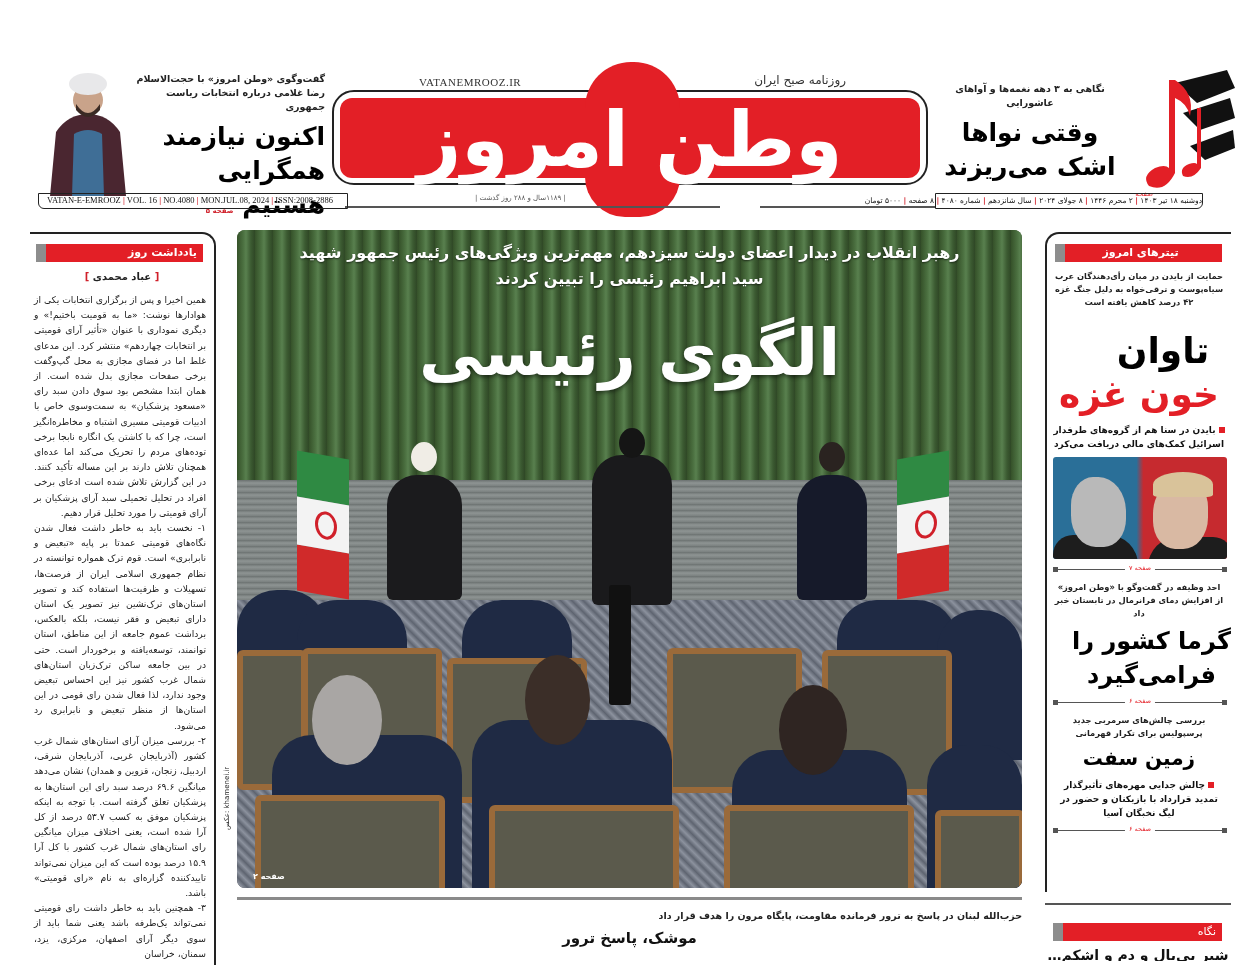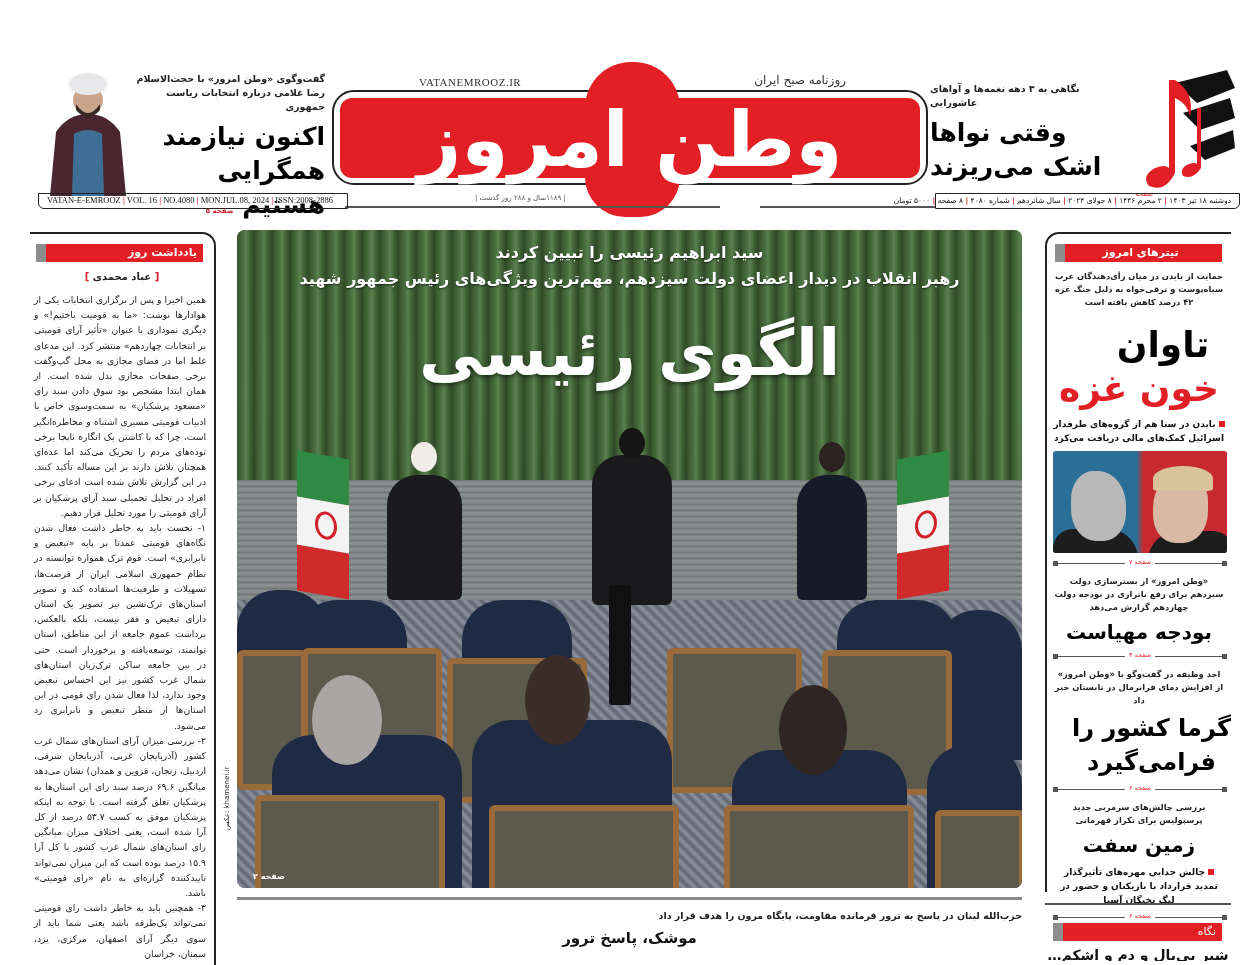--- a/index.html
+++ b/index.html
@@ -10,21 +10,21 @@
   .masthead { position: absolute; left: 0; top: 0; width: 1259px; height: 220px; }
 
   .ad-left { position: absolute; left: 30px; top: 68px; width: 295px; height: 125px; }
   .ad-left .portrait { position: absolute; left: 8px; top: 2px; width: 100px; height: 126px; }
   .ad-left .text { position: absolute; right: 0; top: 4px; width: 190px; text-align: right; }
   .ad-kicker { font-size: 9.5px; font-weight: bold; line-height: 14px; color: #222; }
   .ad-head { font-size: 25px; font-weight: bold; line-height: 34px; color: #000; margin-top: 6px; letter-spacing: -0.5px; }
   .page-ref-red { font-size: 7px; color: #d0202a; }
 
   .ad-right { position: absolute; left: 935px; top: 68px; width: 300px; height: 125px; }
-  .ad-right .text { position: absolute; right: 105px; top: 14px; width: 200px; text-align: left; }
+  .ad-right .text { position: absolute; right: 105px; top: 14px; width: 200px; text-align: center; }
   .ad-right .notes { position: absolute; right: 0; top: 0; width: 100px; height: 130px; }
 
   .logo-wrap { position: absolute; left: 330px; top: 62px; width: 600px; height: 155px; }
   .logo-box {
     position: absolute; left: 2px; top: 28px; width: 596px; height: 95px;
     border: 2px solid #222; border-radius: 22px;
   }
   .logo-red {
     position: absolute; left: 10px; top: 36px; width: 580px; height: 80px;
     background: #e31f26; border-radius: 12px;
@@ -43,23 +43,23 @@
   .logo-since { position: absolute; left: 145px; top: 132px; font-size: 7px; color: #555; }
 
   .info-bar-left {
     position: absolute; left: 38px; top: 193px; width: 310px; height: 16px;
     border: 1.5px solid #222; border-radius: 0 0 0 6px;
     font-family: "Liberation Serif", serif; font-size: 8.5px; direction: ltr;
     line-height: 13px; padding-left: 8px; color: #111; white-space: nowrap;
   }
   .info-bar-left .sep { color: #d0202a; font-weight: bold; }
   .info-bar-right {
-    position: absolute; left: 935px; top: 193px; width: 305px; height: 16px;
+    position: absolute; left: 935px; top: 193px; width: 268px; height: 16px;
     border: 1.5px solid #222; border-radius: 0 0 6px 0;
-    font-size: 7.5px; line-height: 13px; padding-right: 8px; color: #111; white-space: nowrap; text-align: right;
+    font-size: 7.5px; line-height: 13px; padding-right: 0; color: #111; white-space: nowrap; text-align: right;
   }
   .info-bar-right .sep { color: #d0202a; font-weight: bold; }
 
   .hr-top { position: absolute; left: 345px; top: 206px; width: 375px; height: 2px; background: #555; }
   .hr-top2 { position: absolute; left: 760px; top: 206px; width: 175px; height: 2px; background: #555; }
 
   
   .col-left {
     position: absolute; left: 30px; top: 232px; width: 186px; height: 733px;
     border-top: 2px solid #222; border-left: 0; border-right: 2px solid #222;
@@ -144,21 +144,21 @@
   .sub-head { text-align: center; font-size: 15px; font-weight: bold; margin-top: 8px; color: #111; }
 
   
   .col-right {
     position: absolute; left: 1045px; top: 232px; width: 186px; height: 660px;
     border-top: 2px solid #222; border-left: 2px solid #222;
     border-radius: 14px 0 0 0;
   }
   .col-right .section-label { margin: 10px 6px 0 8px; text-align: center; }
   .r-kicker { text-align: center; font-size: 8.3px; font-weight: bold; line-height: 13px; margin: 8px 6px 0 6px; color: #222; }
-  .r-big-black { text-align: center; font-size: 36px; font-weight: bold; line-height: 44px; color: #000; margin-top: 14px; padding-left: 48px; }
+  .r-big-black { text-align: center; font-size: 36px; font-weight: bold; line-height: 44px; color: #000; margin-top: 20px; padding-left: 48px; }
   .r-big-red { text-align: center; font-size: 36px; font-weight: bold; line-height: 44px; color: #e31f26; }
   .r-bullet { text-align: center; font-size: 9px; font-weight: bold; line-height: 14px; margin: 6px 4px 0 4px; }
   .r-bullet .sq { display: inline-block; width: 6px; height: 6px; background: #e31f26; margin-left: 3px; }
   .r-photo { margin: 6px 4px 0 6px; height: 102px; border-radius: 3px; position: relative; overflow: hidden;
     background: linear-gradient(90deg, #2a6f98 0%, #2a6f98 48%, #c62a2f 52%, #c62a2f 100%); }
   .r-photo .face-l { position: absolute; left: 18px; top: 20px; width: 55px; height: 70px; border-radius: 40% 50% 40% 45%; background: #b9b9b9; }
   .r-photo .face-r { position: absolute; left: 100px; top: 22px; width: 55px; height: 70px; border-radius: 50% 40% 45% 40%; background: #d9b9a3; }
   .r-photo .hair-r { position: absolute; left: 100px; top: 15px; width: 60px; height: 25px; border-radius: 50% 50% 10% 10%; background: #d9c39a; }
   .r-photo .suit-l { position: absolute; left: 0; top: 78px; width: 85px; height: 30px; background: #1d1d1d; border-radius: 20px 30px 0 0; }
   .r-photo .suit-r { position: absolute; left: 95px; top: 80px; width: 85px; height: 30px; background: #1d1d1d; border-radius: 30px 20px 0 0; }
@@ -320,22 +320,22 @@
     <div class="audience" style="left:690px;top:515px;width:95px;height:143px;"></div>
 
     <div class="chair" style="left:18px;top:565px;width:190px;height:100px;"></div>
     <div class="chair" style="left:252px;top:575px;width:190px;height:90px;"></div>
     <div class="chair" style="left:487px;top:575px;width:190px;height:90px;"></div>
     <div class="chair" style="left:698px;top:580px;width:90px;height:85px;"></div>
 
     <div style="position:absolute;left:372px;top:355px;width:22px;height:120px;background:#111;border-radius:3px;"></div>
 
     <div class="photo-kicker">
+      <div>رهبر انقلاب در دیدار اعضای دولت سیزدهم، مهم‌ترین ویژگی‌های رئیس جمهور شهید</div>
       <div>سید ابراهیم رئیسی را تبیین کردند</div>
-      <div>رهبر انقلاب در دیدار اعضای دولت سیزدهم، مهم‌ترین ویژگی‌های رئیس جمهور شهید</div>
     </div>
     <h1 class="photo-headline">الگوی رئیسی</h1>
     <div class="photo-page">صفحه ۲</div>
   </div>
   <div class="photo-credit">عکس: khamenei.ir</div>
 
   <div class="sub-story">
     <div class="sub-kicker">حزب‌الله لبنان در پاسخ به ترور فرمانده مقاومت، پایگاه مرون را هدف قرار داد</div>
     <div class="sub-head">موشک، پاسخ ترور</div>
   </div>
@@ -359,29 +359,20 @@
         <div class="face-r"></div>
         <div class="hair-r"></div>
     </div>
     <div class="r-divider">
         <span class="dot-l"></span>
         <span class="pg">صفحه ۷</span>
         <span class="dot-r"></span>
       </div>
   </article>
 
-  <article>
-    <div class="r-kicker">«وطن امروز» از بسترسازی دولت سیزدهم برای رفع ناترازی در بودجه دولت چهاردهم گزارش می‌دهد</div>
-    <div class="r-head">بودجه مهیاست</div>
-    <div class="r-divider">
-        <span class="dot-l"></span>
-        <span class="pg">صفحه ۳</span>
-        <span class="dot-r"></span>
-      </div>
-  </article>
 
   <article>
     <div class="r-kicker">احد وظیفه در گفت‌وگو با «وطن امروز» از افزایش دمای فرانرمال در تابستان خبر داد</div>
     <div class="r-head big">گرما کشور را</div>
     <div class="r-head big" style="margin-top:0">فرامی‌گیرد</div>
     <div class="r-divider">
         <span class="dot-l"></span>
         <span class="pg">صفحه ۶</span>
         <span class="dot-r"></span>
       </div>

